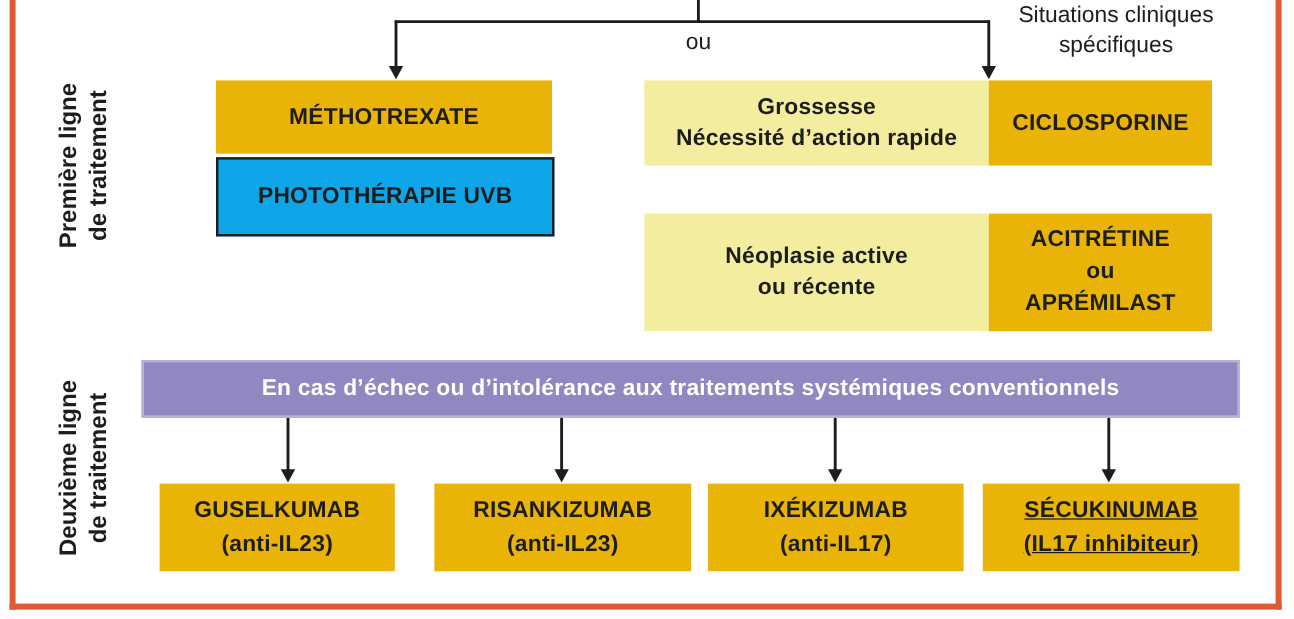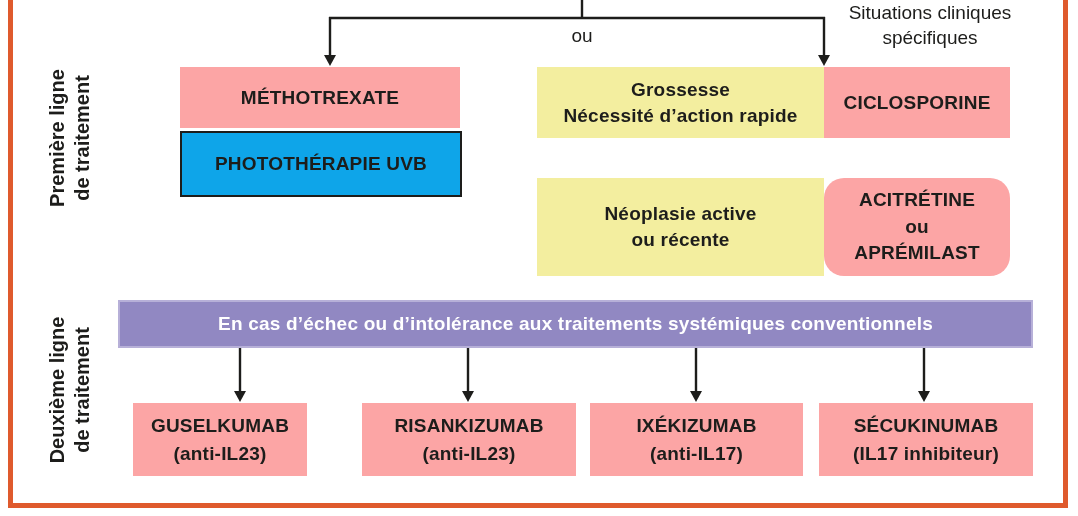--- a/index.html
+++ b/index.html
@@ -26,21 +26,21 @@
     position:absolute;
     display:flex;flex-direction:column;
     align-items:center;justify-content:center;
     text-align:center;
     font-weight:bold;
     font-size:19px;
     line-height:1.35;
     box-sizing:border-box;
     letter-spacing:.2px;
   }
-  .green{background:#fca5a5;}
+  .green{background:#eab308;}
   .pale-green{background:#0ea5e9;border:2px solid #1d1d1b;}
   .yellow{background:#f3ee9f;}
   .banner{
     position:absolute;
     left:118px;top:300px;width:915px;height:48px;
     background:#9188c2;
     border:2px solid #b7b0d8;
     box-sizing:border-box;
     display:flex;align-items:center;justify-content:center;
     color:#ffffff;
@@ -119,42 +119,42 @@
     <div>Nécessité d’action rapide</div>
   </div>
   <div class="box green" style="left:824px;top:67px;width:186px;height:71px;">
     <div>CICLOSPORINE</div>
   </div>
 
   <div class="box yellow" style="left:537px;top:178px;width:287px;height:98px;">
     <div>Néoplasie active</div>
     <div>ou récente</div>
   </div>
-  <div class="box green" style="left:824px;top:178px;width:186px;height:98px;line-height:1.4;border-radius:20px;">
+  <div class="box green" style="left:824px;top:178px;width:186px;height:98px;line-height:1.4;">
     <div>ACITRÉTINE</div>
     <div>ou</div>
     <div>APRÉMILAST</div>
   </div>
 
   <div class="banner">
     <div>En cas d’échec ou d’intolérance aux traitements systémiques conventionnels</div>
   </div>
 
-  <div class="box green" style="left:133px;top:403px;width:174px;height:73px;line-height:1.45;">
+  <div class="box green" style="left:133px;top:403px;width:196px;height:73px;line-height:1.45;">
     <div>GUSELKUMAB</div>
     <div>(anti-IL23)</div>
   </div>
   <div class="box green" style="left:362px;top:403px;width:214px;height:73px;line-height:1.45;">
     <div>RISANKIZUMAB</div>
     <div>(anti-IL23)</div>
   </div>
   <div class="box green" style="left:590px;top:403px;width:213px;height:73px;line-height:1.45;">
     <div>IXÉKIZUMAB</div>
     <div>(anti-IL17)</div>
   </div>
-  <div class="box green" style="left:819px;top:403px;width:214px;height:73px;line-height:1.45;">
+  <div class="box green" style="left:819px;top:403px;width:214px;height:73px;line-height:1.45;text-decoration:underline;">
     <div>SÉCUKINUMAB</div>
     <div>(IL17 inhibiteur)</div>
   </div>
 
   <div class="frame"></div>
 
 </div>
 
 </body></html>

